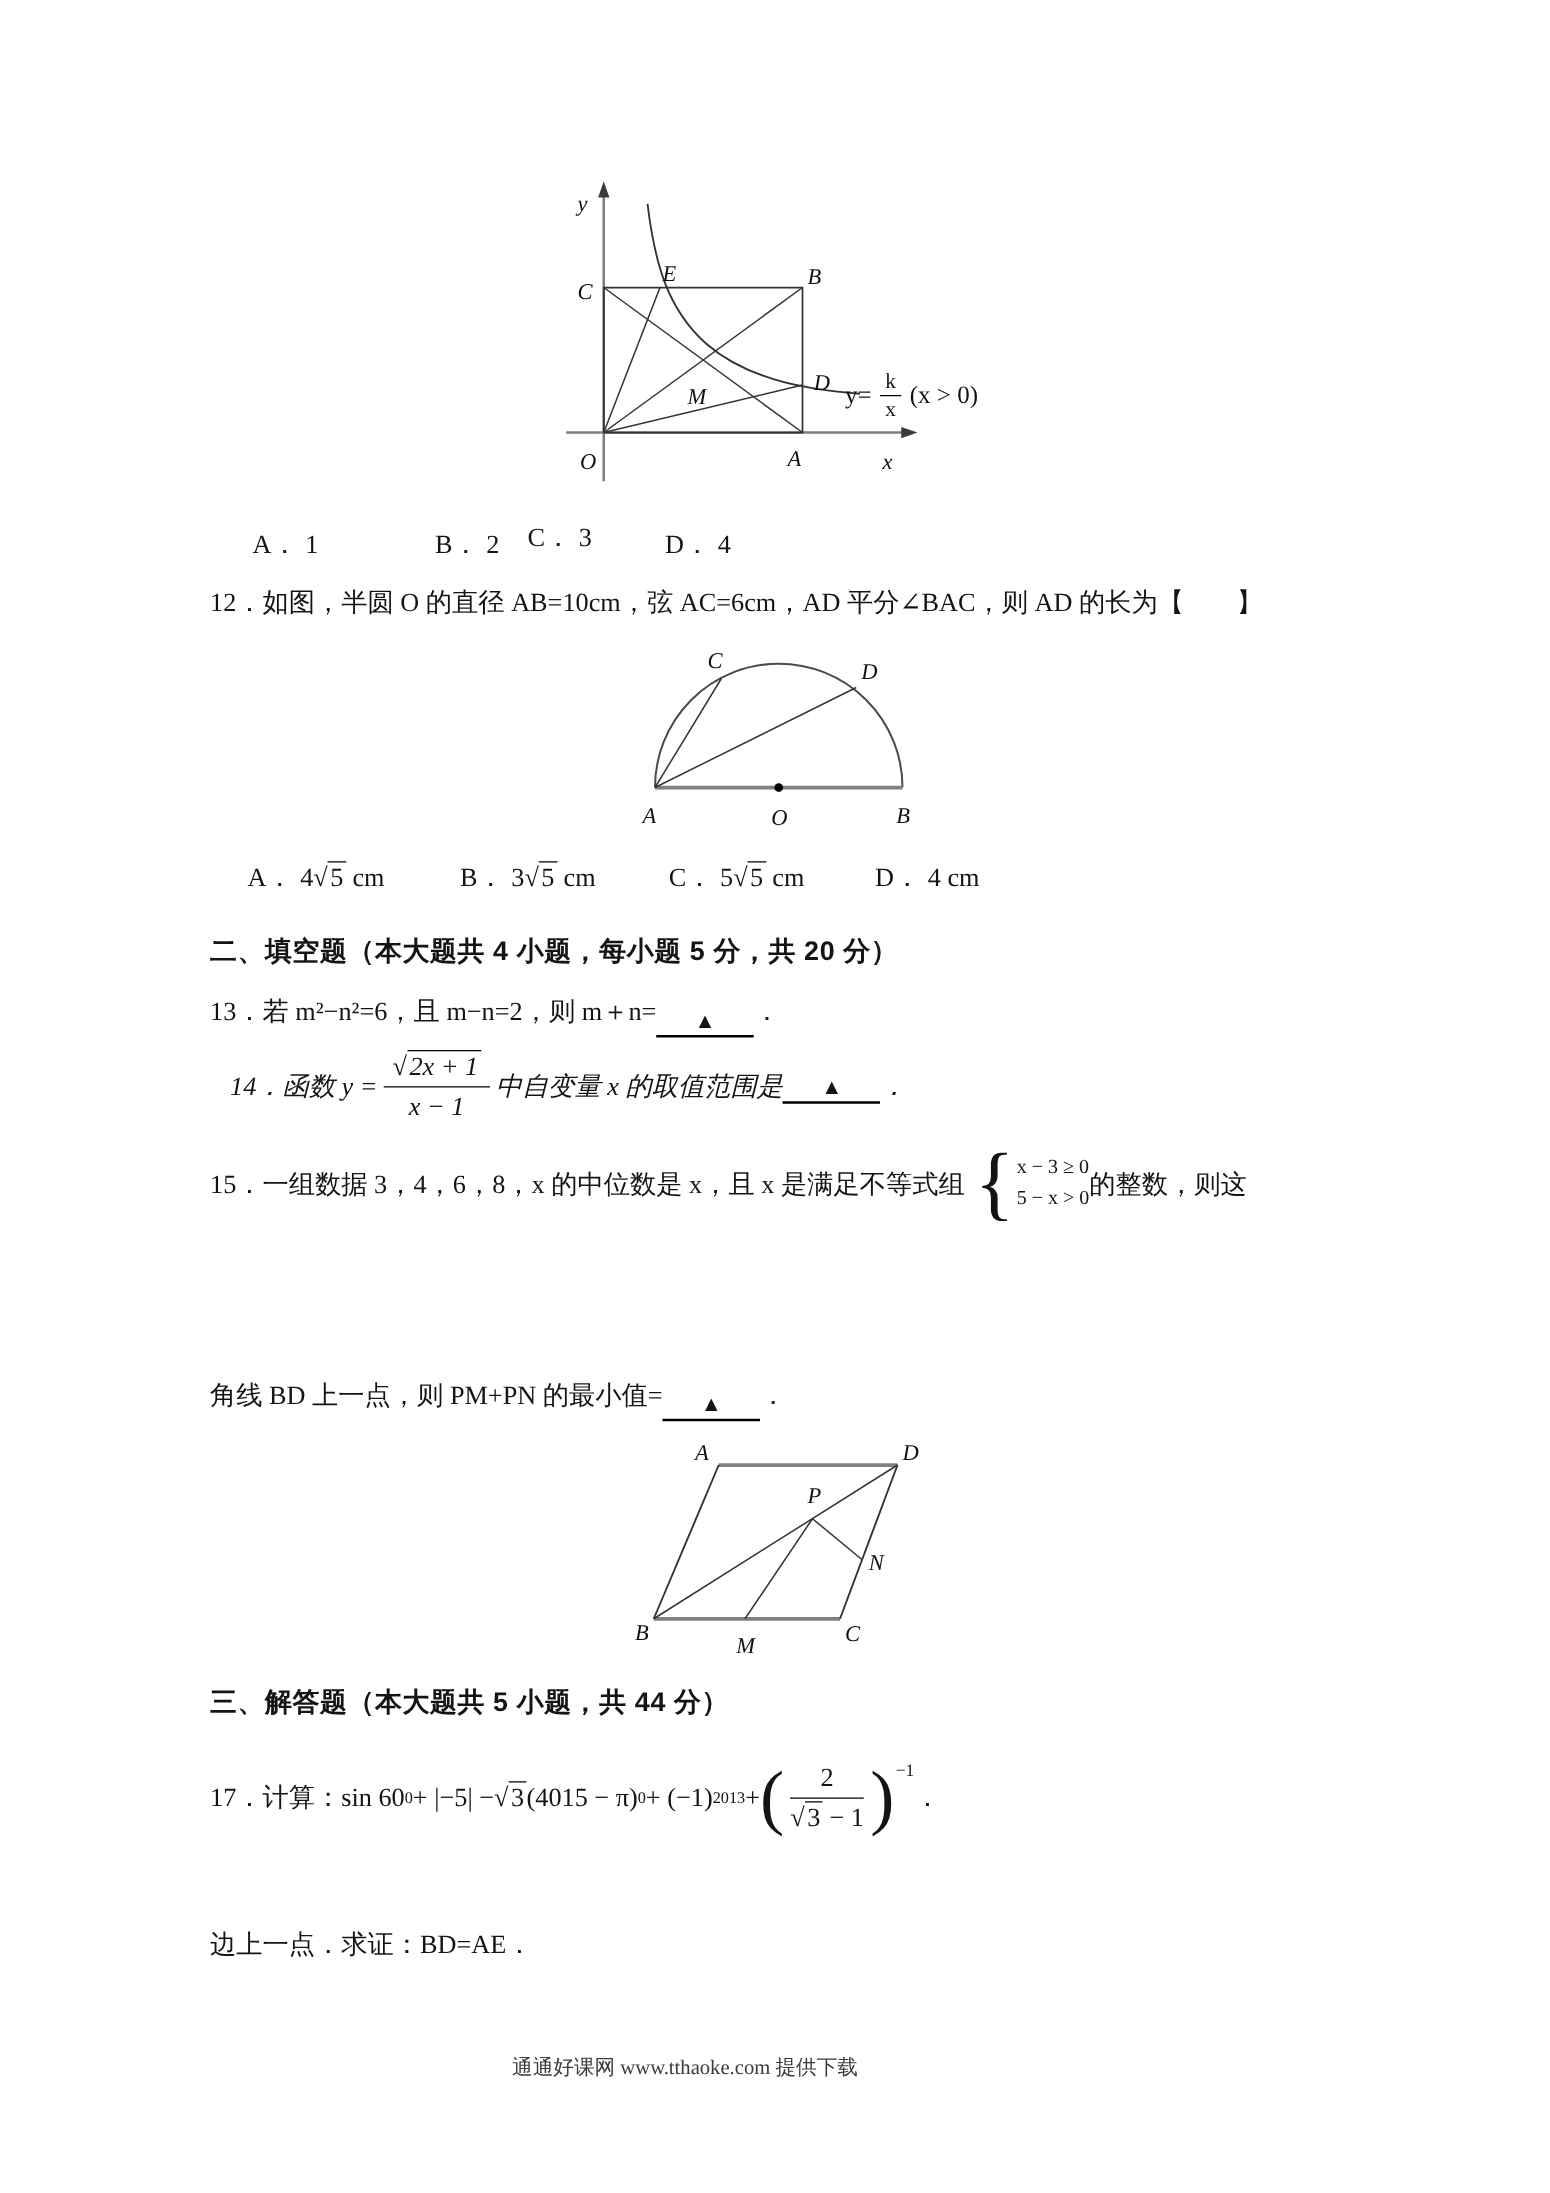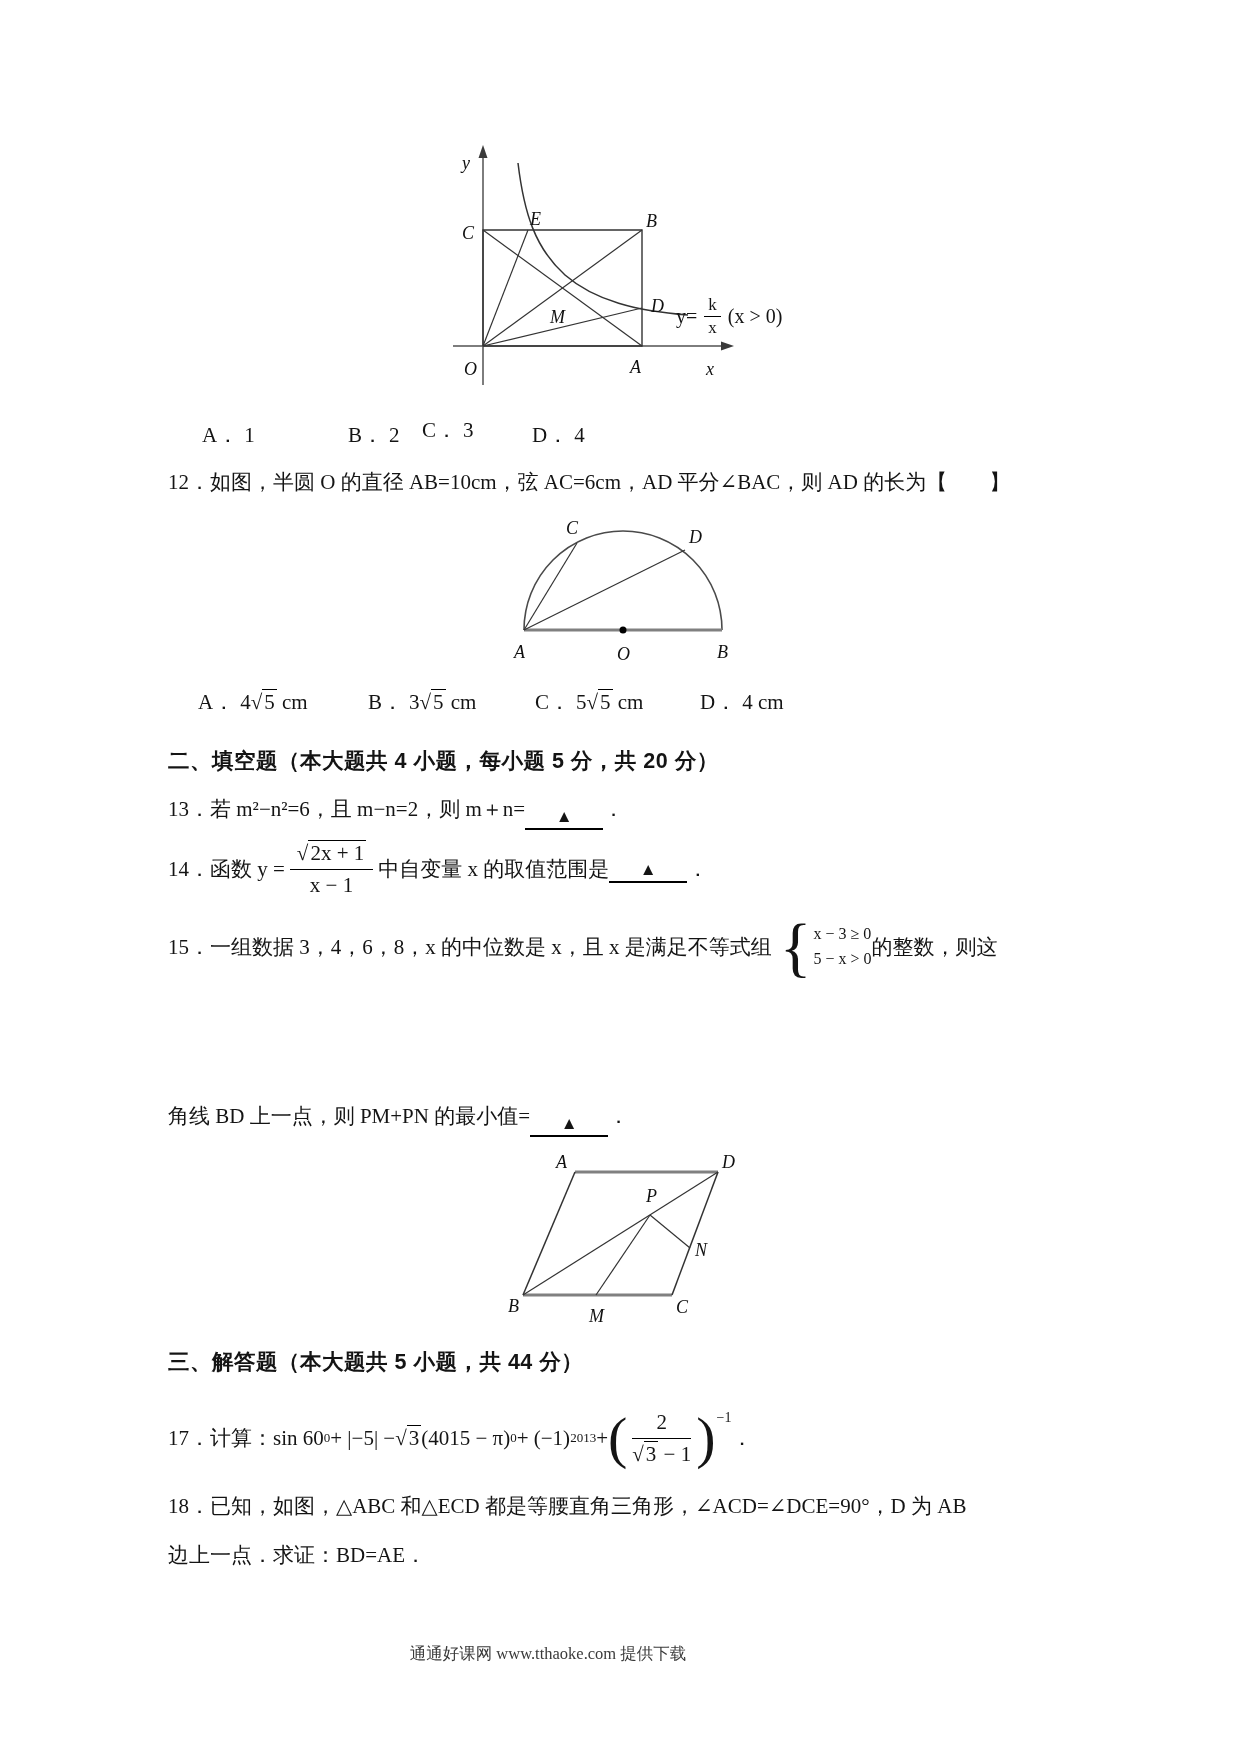--- a/index.html
+++ b/index.html
@@ -113,21 +113,21 @@
   <span class="abs nowrap" style="left:700px; top:688px;">
     <span class="optlbl">D．</span><span>4 cm</span>
   </span>
 
   <div class="abs hdr nowrap" style="left:168px; top:746px;">二、填空题（本大题共 4 小题，每小题 5 分，共 20 分）</div>
 
   <div class="abs nowrap" style="left:168px; top:795px;">
     <span>13．</span><span>若 m²−n²=6，且 m−n=2，则 m＋n=</span><span class="blank"><span class="tri">▲</span></span><span>．</span>
   </div>
 
-  <div class="abs flexline nowrap" style="left:168px; top:832px; height:74px;">
+  <div class="abs flexline nowrap" style="left:184px; top:832px; height:74px;font-style:italic;">
     <span>14．</span>
     <span>函数 y =</span>
     <span class="frac">
       <span class="num"><span>√</span><span class="rad">2x + 1</span></span>
       <span class="den">x − 1</span>
     </span>
     <span>中自变量 x 的取值范围是</span>
     <span class="blank"><span class="tri">▲</span></span>
     <span>．</span>
   </div>
@@ -181,20 +181,17 @@
     <span class="bigparen">(</span>
     <span class="frac">
       <span class="num">2</span>
       <span class="den"><span>√</span><span class="rad">3</span><span> − 1</span></span>
     </span>
     <span class="bigparen">)</span>
     <sup class="hi">−1</sup>
     <span>．</span>
   </div>
 
-  <div class="abs nowrap" style="left:168px; top:1492px;">
-    <span>18．</span><span>已知，如图，△ABC 和△ECD 都是等腰直角三角形，∠ACD=∠DCE=90°，D 为 AB</span>
-  </div>
   <div class="abs nowrap" style="left:168px; top:1541px;">边上一点．求证：BD=AE．</div>
 
   <div class="abs footer" style="left:0; top:1643px;">通通好课网  www.tthaoke.com  提供下载</div>
 
 </div>
 
 </body></html>

